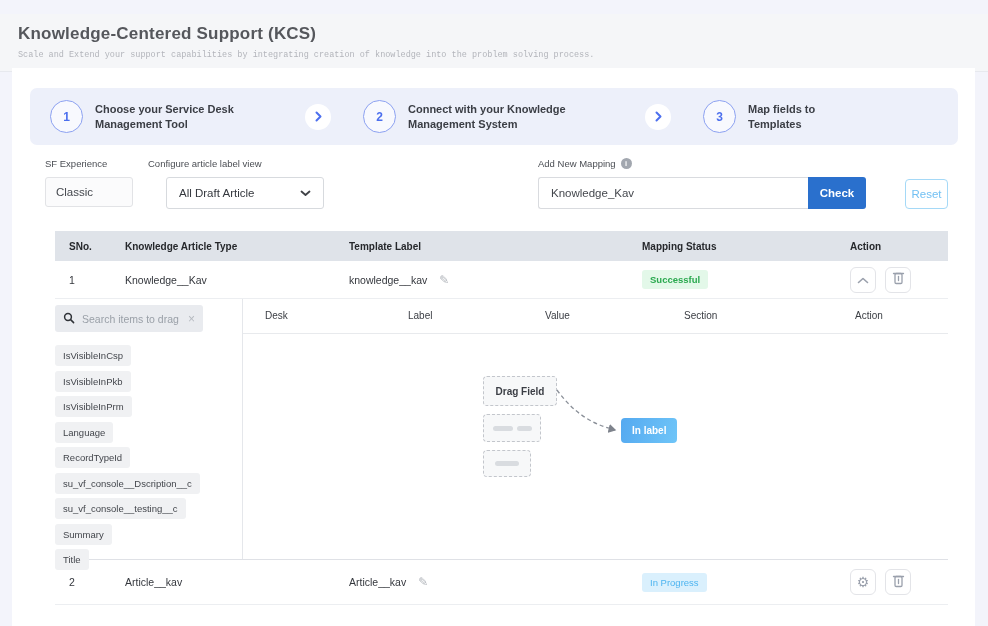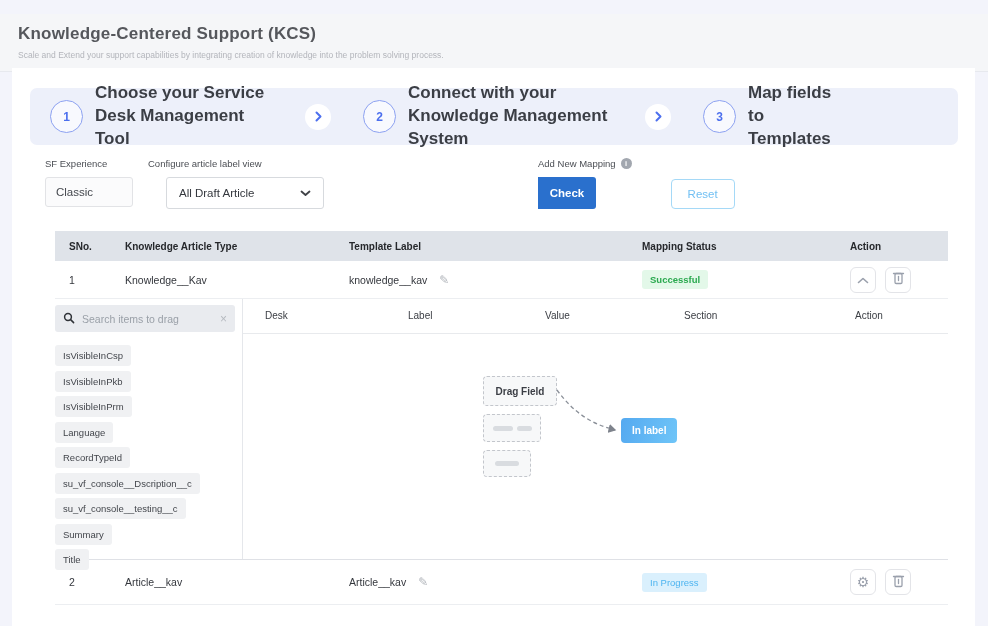--- a/index.html
+++ b/index.html
@@ -11,21 +11,21 @@
     position: relative;
   }
 
   
   .top-band {
     position: absolute; top: 14px; left: 0; right: 0; height: 58px;
     background: #f5f6f8; border-bottom: 1px solid #e7e9ee;
     padding: 10px 18px 0 18px;
   }
   .page-title { font-size: 17px; font-weight: bold; color: #55575c; letter-spacing: .2px; }
-  .page-subtitle { font-size: 8.5px; color: #b3b5bb; margin-top: 6px; }
+  .page-subtitle { font-size: 8.5px; color: #b3b5bb; margin-top: 6px; font-family: Liberation Mono, monospace; }
 
   
   .card {
     position: absolute; top: 68px; left: 12px; right: 13px; bottom: 0;
     background: #ffffff;
   }
 
   
   .stepper {
     margin: 20px 17px 0 18px; height: 57px;
@@ -33,21 +33,21 @@
     display: flex; align-items: center;
     padding: 0 110px 0 20px;
   }
   .step { display: flex; align-items: center; gap: 12px; }
   .step-circle {
     width: 33px; height: 33px; border-radius: 50%;
     border: 1.5px solid #8ca1f1; color: #4c6fee; background: #f8f9fe;
     display: flex; align-items: center; justify-content: center;
     font-size: 12px; font-weight: bold; flex: 0 0 33px;
   }
-  .step-label { font-size: 17px; font-weight: bold; color: #3b3e45; line-height: 1.35; }
+  .step-label { font-size: 11px; font-weight: bold; color: #3b3e45; line-height: 1.35; }
   .step-label.w1 { width: 178px; }
   .step-label.w2 { width: 205px; }
   .step-label.w3 { width: 100px; }
   .step-sep { flex: 1; display: flex; justify-content: center; }
   .sep-circle {
     width: 26px; height: 26px; border-radius: 50%; background: #ffffff;
     display: flex; align-items: center; justify-content: center;
   }
 
   
@@ -111,21 +111,21 @@
     width: 26px; height: 26px; border: 1px solid #e3e4e8; border-radius: 6px;
     background: #fff; display: flex; align-items: center; justify-content: center;
     cursor: pointer; color: #9aa0ac; padding: 0;
   }
   .gear-glyph { font-family: "DejaVu Sans", sans-serif; font-size: 14px; color: #9aa0ac; line-height: 1; }
 
   
   .expanded { display: flex; height: 261px; border-bottom: 1px solid #dfe1e6; }
   .drag-panel { width: 188px; border-right: 1px solid #e5e7eb; padding-top: 6px; }
   .search-box {
-    width: 180px; height: 27px; background: #e9ebef; border-radius: 3px;
+    width: 148px; height: 27px; background: #e9ebef; border-radius: 3px;
     display: flex; align-items: center; padding: 0 8px; gap: 7px;
   }
   .search-box input {
     flex: 1; border: none; background: transparent; outline: none;
     font-size: 10.5px; color: #5a5e66; font-family: "Liberation Sans", sans-serif; min-width: 0;
   }
   .search-box input::placeholder { color: #9aa0a8; }
   .clear-x { color: #b6bac0; font-size: 12px; cursor: pointer; }
   .chips { margin-top: 13px; display: flex; flex-direction: column; align-items: flex-start; gap: 4.5px; }
   .chip {
@@ -210,20 +210,21 @@
             </svg>
         </span>
       </div>
     </div>
     <div class="fgroup" style="margin-left:214px">
       <div class="flabel">
         <span>Add New Mapping</span>
         <i class="info-dot">i</i>
       </div>
       <div class="map-wrap">
+        <input class="map-input" value="Knowledge_Kav" style="">
         <button class="check-btn">Check</button>
       </div>
     </div>
     <button class="reset-btn" style="align-self:flex-end">Reset</button>
   </div>
 
   <div class="table">
     <div class="thead">
       <div class="c c-sno">SNo.</div>
       <div class="c c-type">Knowledge Article Type</div>

